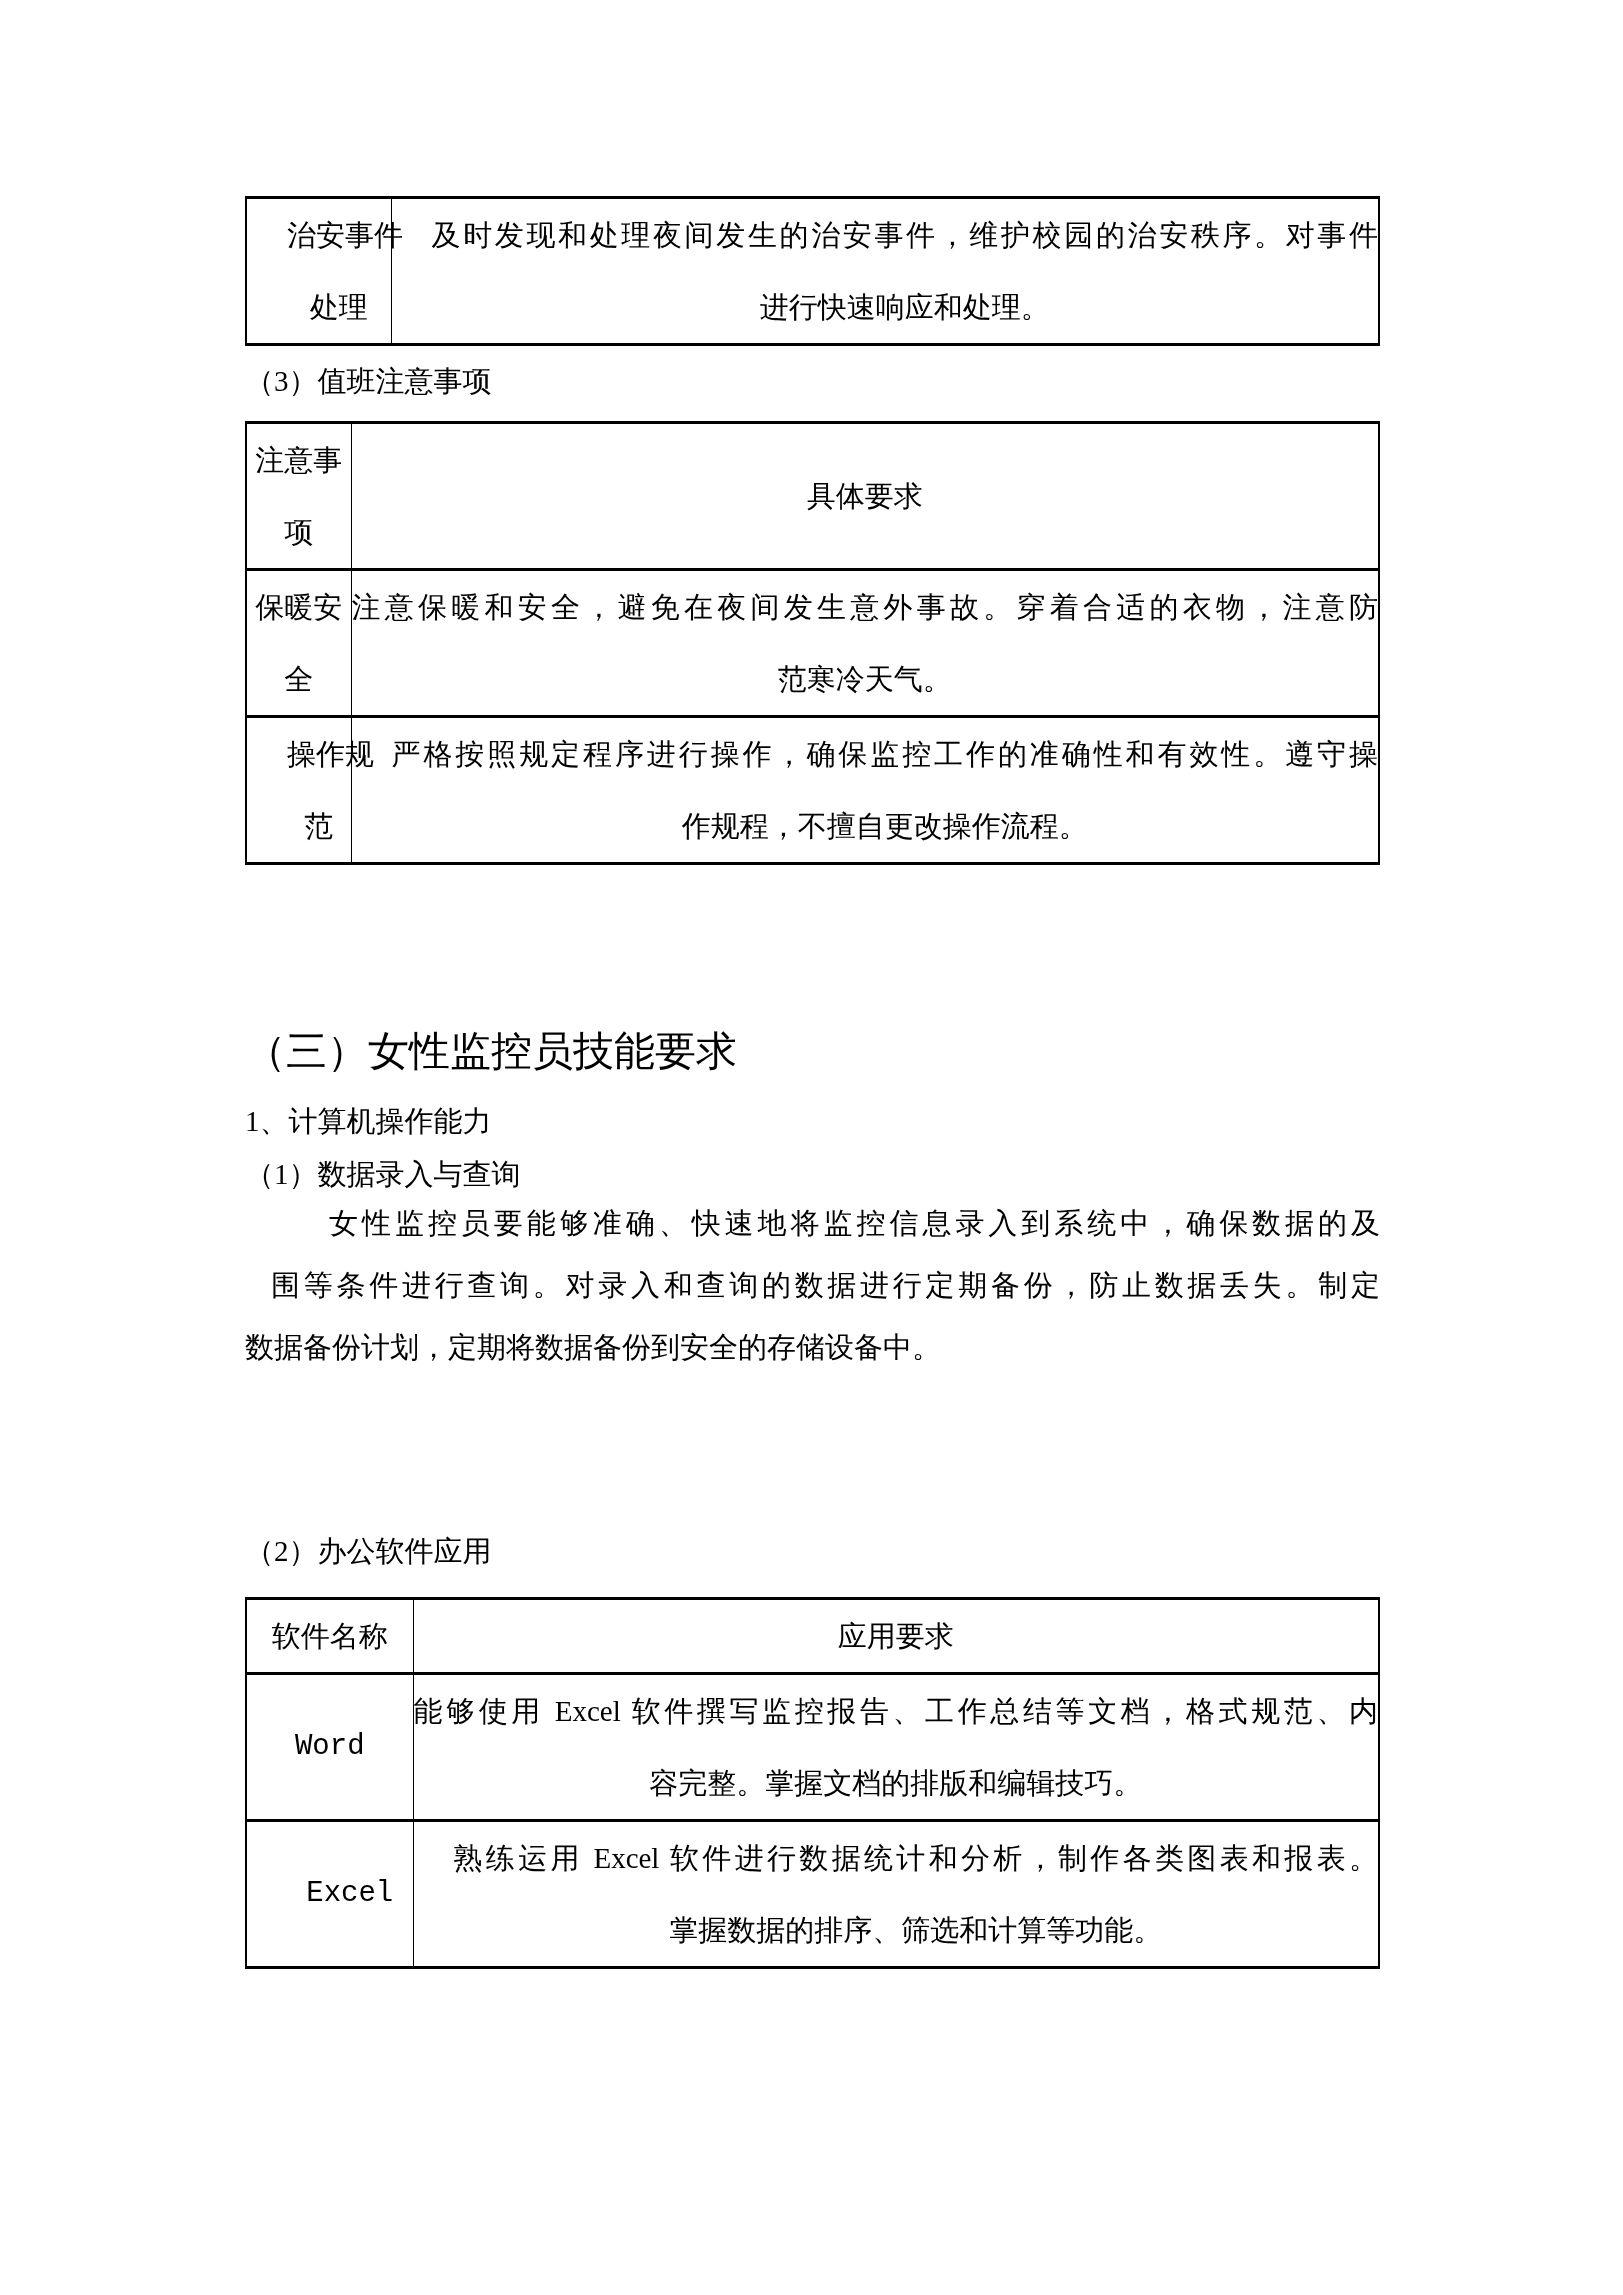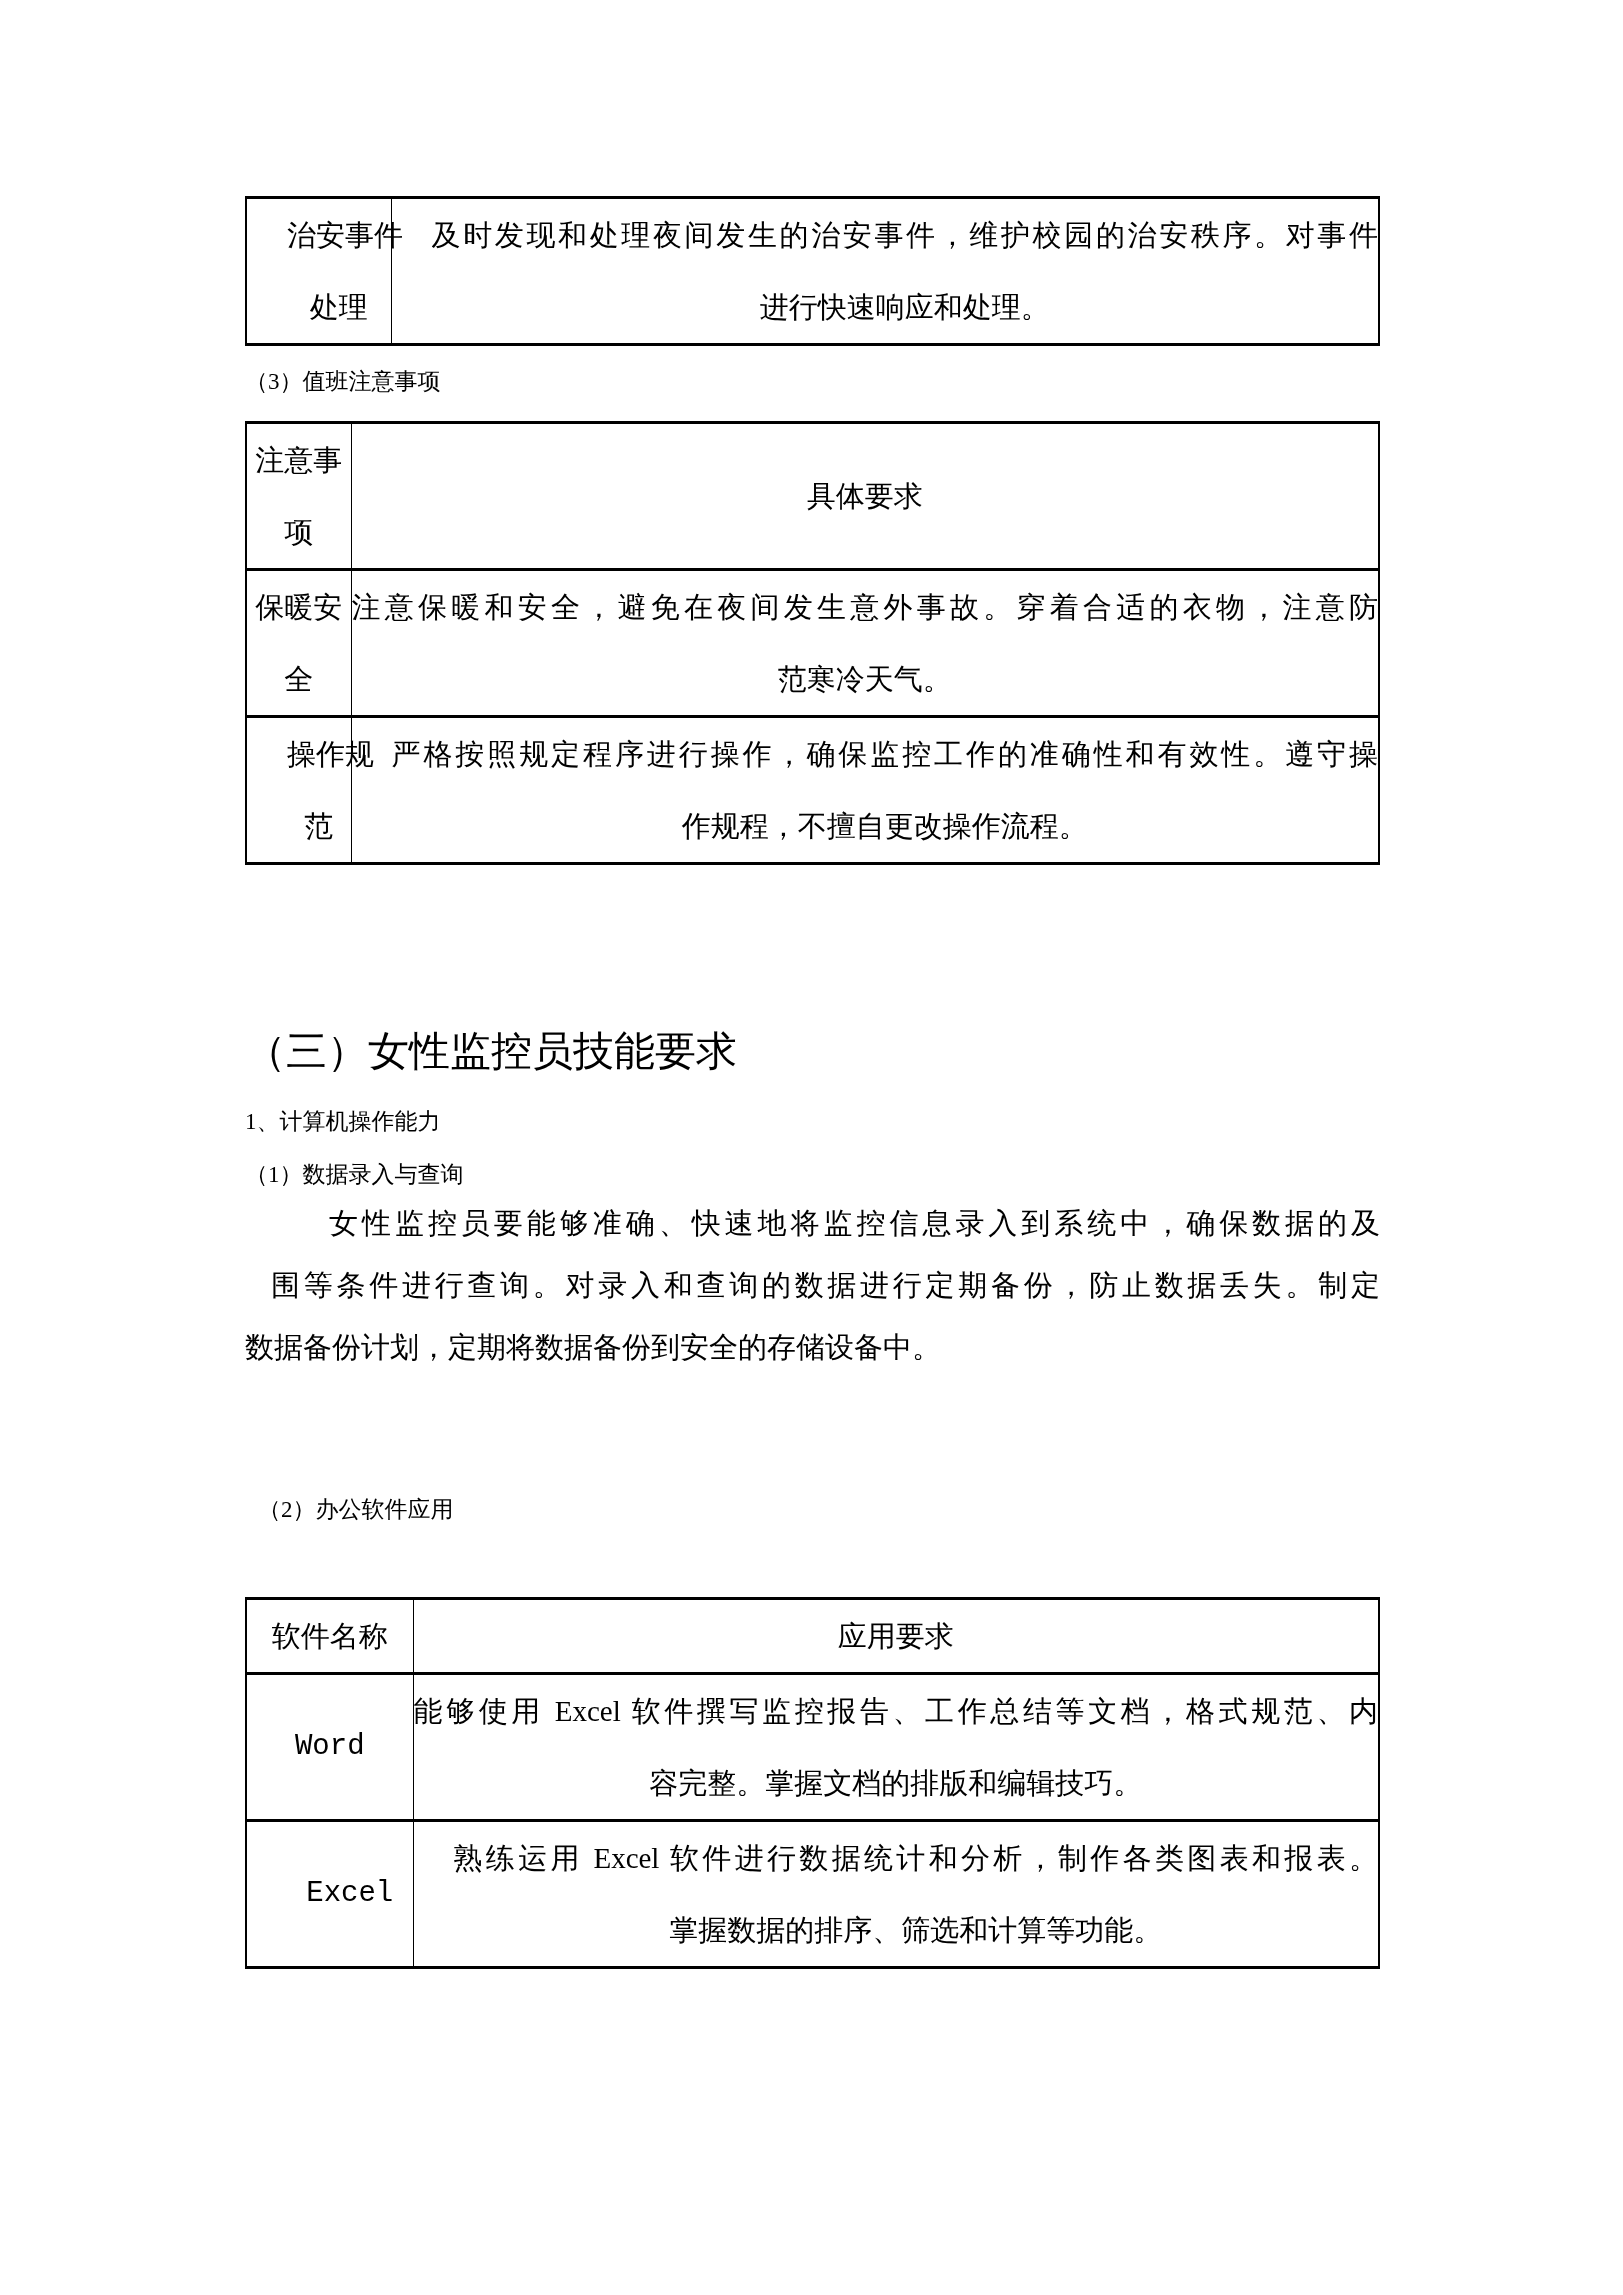--- a/index.html
+++ b/index.html
@@ -17,21 +17,21 @@
   }
   table.tbl td{vertical-align:middle;padding:0;border-bottom:3.3px solid #000;}
   table.tbl tr:last-child td{border-bottom:none;padding-left:40px;}
   td.labelcell{border-right:1.3px solid #000;}
   td.contentcell{padding:0 7.9px;}
   
   .cl{height:72px;line-height:72px;font-size:29px;text-align:center;white-space:nowrap;}
   .cl.j{text-align:justify;text-justify:inter-character;overflow:hidden;white-space:normal;}
   .cl.j::after{content:"";display:inline-block;width:100%;height:0;}
   
-  .h44{font-size:23px;line-height:41px;white-space:nowrap;}
+  .h44{font-size:29px;line-height:41px;white-space:nowrap;}
   .h62{font-size:41px;line-height:54px;white-space:nowrap;}
   
   #para{width:1135px;}
   .pl{height:62px;line-height:62px;font-size:29px;white-space:nowrap;}
   .pl.j{text-align:justify;text-justify:inter-character;overflow:hidden;white-space:normal;margin-left:26px;}
   .pl.j::after{content:"";display:inline-block;width:100%;height:0;}
   .pl.indent{text-indent:58px;}
   .mono{font-family:"Liberation Mono","Liberation Serif",monospace;}
 </style>
 </head>
@@ -105,21 +105,21 @@
 <div class="abs h44" style="left:245px;top:1101px;">1、计算机操作能力</div>
 
 <div class="abs h44" style="left:245px;top:1154px;">（1）数据录入与查询</div>
 
 <div id="para" class="abs" style="left:245px;top:1192px;">
   <div class="pl j indent">女性监控员要能够准确、快速地将监控信息录入到系统中，确保数据的及</div>
   <div class="pl j">围等条件进行查询。对录入和查询的数据进行定期备份，防止数据丢失。制定</div>
   <div class="pl">数据备份计划，定期将数据备份到安全的存储设备中。</div>
 </div>
 
-<div class="abs h44" style="left:245px;top:1489px;margin-left:13px;">（2）办公软件应用</div>
+<div class="abs h44" style="left:245px;top:1531px;">（2）办公软件应用</div>
 
 <div class="abs" style="left:245px;top:1597px;">
   <table class="tbl">
     <colgroup>
         <col style="width:167px">
         <col>
       </colgroup>
     <tbody>
         <tr style="height:67px;">
       <td class="labelcell">

